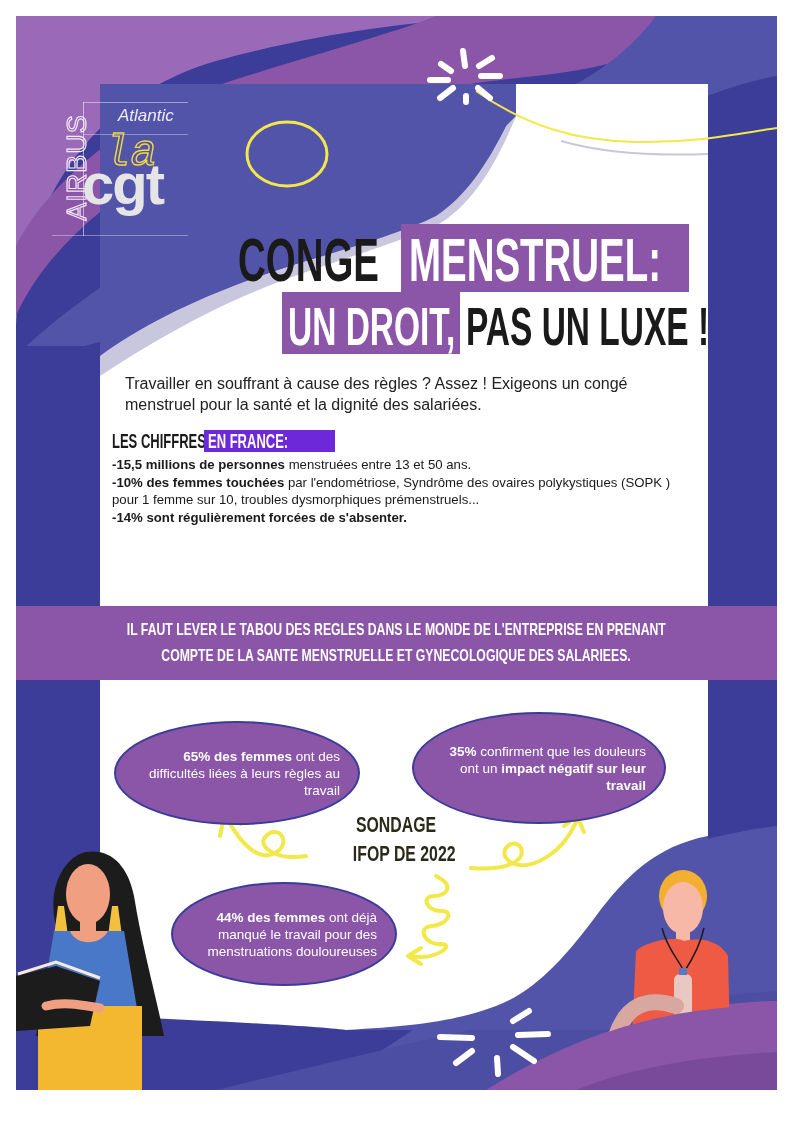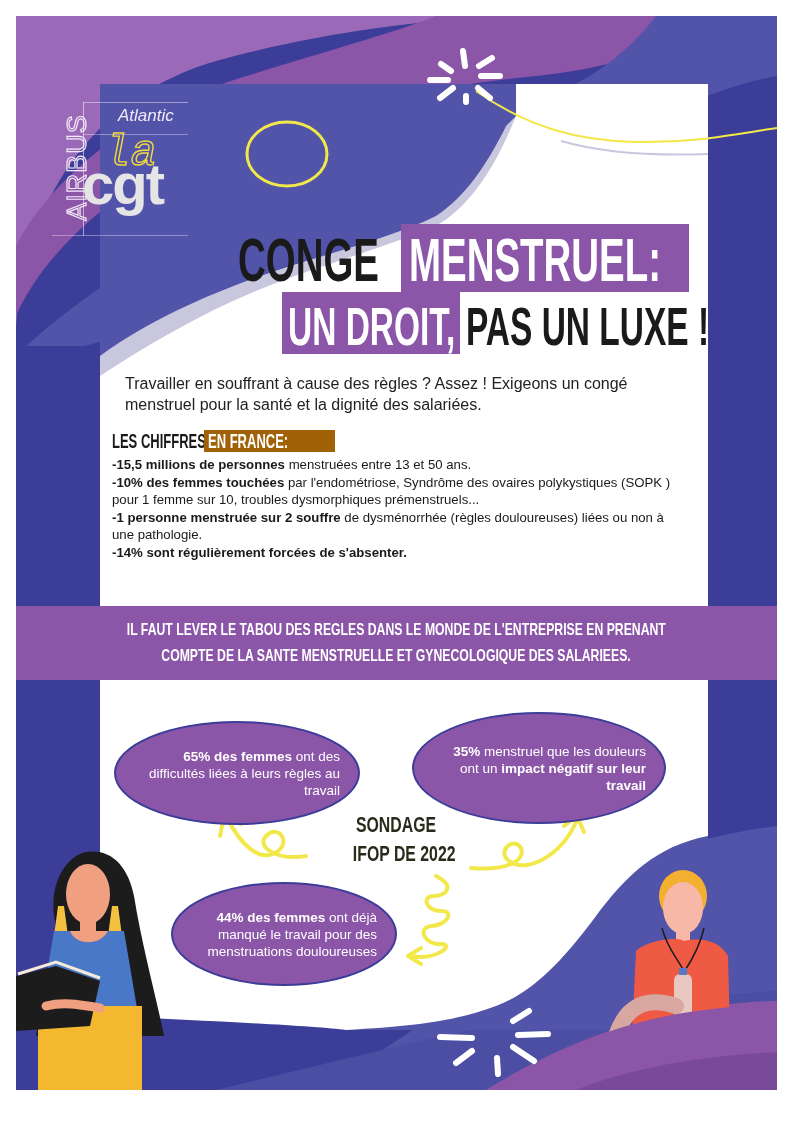--- a/index.html
+++ b/index.html
@@ -31,21 +31,21 @@
   .t-menstruel-box { position: absolute; left: 385px; top: 208px; width: 288px; height: 68px; background: #8b55a8; }
   .t-menstruel { left: 393px; top: 213px; font-size: 62px; color: #ffffff; }
   .t-droit-box { position: absolute; left: 266px; top: 276px; width: 178px; height: 62px; background: #8b55a8; }
   .t-droit { left: 272px; top: 283px; font-size: 54px; color: #ffffff; }
   .t-luxe { left: 450px; top: 283px; font-size: 54px; color: #1a1a1a; }
 
   .intro { position: absolute; left: 100px; top: 357px; width: 560px; font-size: 16px; line-height: 21px; color: #222; font-family: "Liberation Sans", sans-serif; margin-left: 9px; }
 
   .chiffres-head { position: absolute; left: 96px; top: 414px; height: 22px; white-space: nowrap; }
   .chiffres-head .lbl { display: inline-block; font-weight: bold; font-size: 20px; color: #1a1a1a; transform: scaleX(0.65); transform-origin: left center; }
-  .chiffres-head .tag { position: absolute; left: 92px; top: 0; height: 22px; padding: 0 4px; background: #a16207; }
+  .chiffres-head .tag { position: absolute; left: 92px; top: 0; height: 22px; padding: 0 4px; background: #6d28d9; }
   .chiffres-head .tag span { display: inline-block; font-weight: bold; font-size: 20px; color: #fff; transform: scaleX(0.65); transform-origin: left center; white-space: nowrap; }
 
   .facts { position: absolute; left: 96px; top: 440px; width: 560px; font-size: 13.2px; line-height: 17.6px; color: #1a1a1a; font-family: "Liberation Sans", sans-serif; }
   .facts p b { font-weight: bold; }
 
   .banner { position: absolute; left: 0; top: 590px; width: 761px; height: 74px; background: #8b55a8; }
   .banner-line { position: absolute; left: 0; width: 761px; text-align: center; color: #ffffff; font-weight: bold; font-size: 17px; font-family: "Liberation Sans", sans-serif; white-space: nowrap; }
   .banner-line span { display: inline-block; transform: scaleX(0.72); }
   .bl1 { top: 14px; }
   .bl2 { top: 40px; }
@@ -179,34 +179,33 @@
 
   <p class="intro">Travailler en souffrant à cause des règles ? Assez ! Exigeons un congé menstruel pour la santé et la dignité des salariées.</p>
 
   <div class="chiffres-head">
     <span class="lbl">LES CHIFFRES</span>
     <div class="tag"><span>EN FRANCE:</span></div>
   </div>
   <div class="facts">
     <p><b>-15,5 millions de personnes</b><span> menstruées entre 13 et 50 ans.</span></p>
     <p><b>-10% des femmes touchées</b><span> par l'endométriose, Syndrôme des ovaires polykystiques (SOPK ) pour 1 femme sur 10, troubles dysmorphiques prémenstruels...</span></p>
-    <p><b>-1 personne menstruée sur 2 souffre</b><span> de dysménorrhée (règles douloureuses) liées ou non à une pathologie.</span></p>
     <p><b>-14% sont régulièrement forcées de s'absenter.</b><span></span></p>
   </div>
 
   <div class="banner">
     <div class="banner-line bl1"><span>IL FAUT LEVER LE TABOU DES REGLES DANS LE MONDE DE L'ENTREPRISE EN PRENANT</span></div>
     <div class="banner-line bl2"><span>COMPTE DE LA SANTE MENSTRUELLE ET GYNECOLOGIQUE DES SALARIEES.</span></div>
   </div>
 
   <div class="bubble b1">
     <div><b>65% des femmes</b><span> ont des difficultés liées à leurs règles au travail</span></div>
   </div>
   <div class="bubble b2">
-    <div><b>35%</b><span> menstruel que les douleurs ont un </span><b>impact négatif sur leur travail</b></div>
+    <div><b>35%</b><span> confirment que les douleurs ont un </span><b>impact négatif sur leur travail</b></div>
   </div>
   <div class="bubble b3">
     <div><b>44% des femmes</b><span> ont déjà manqué le travail pour des menstruations douloureuses</span></div>
   </div>
 
   <div class="sondage">
     <span>SONDAGE</span>
     <span>IFOP DE 2022</span>
   </div>
 </div>

